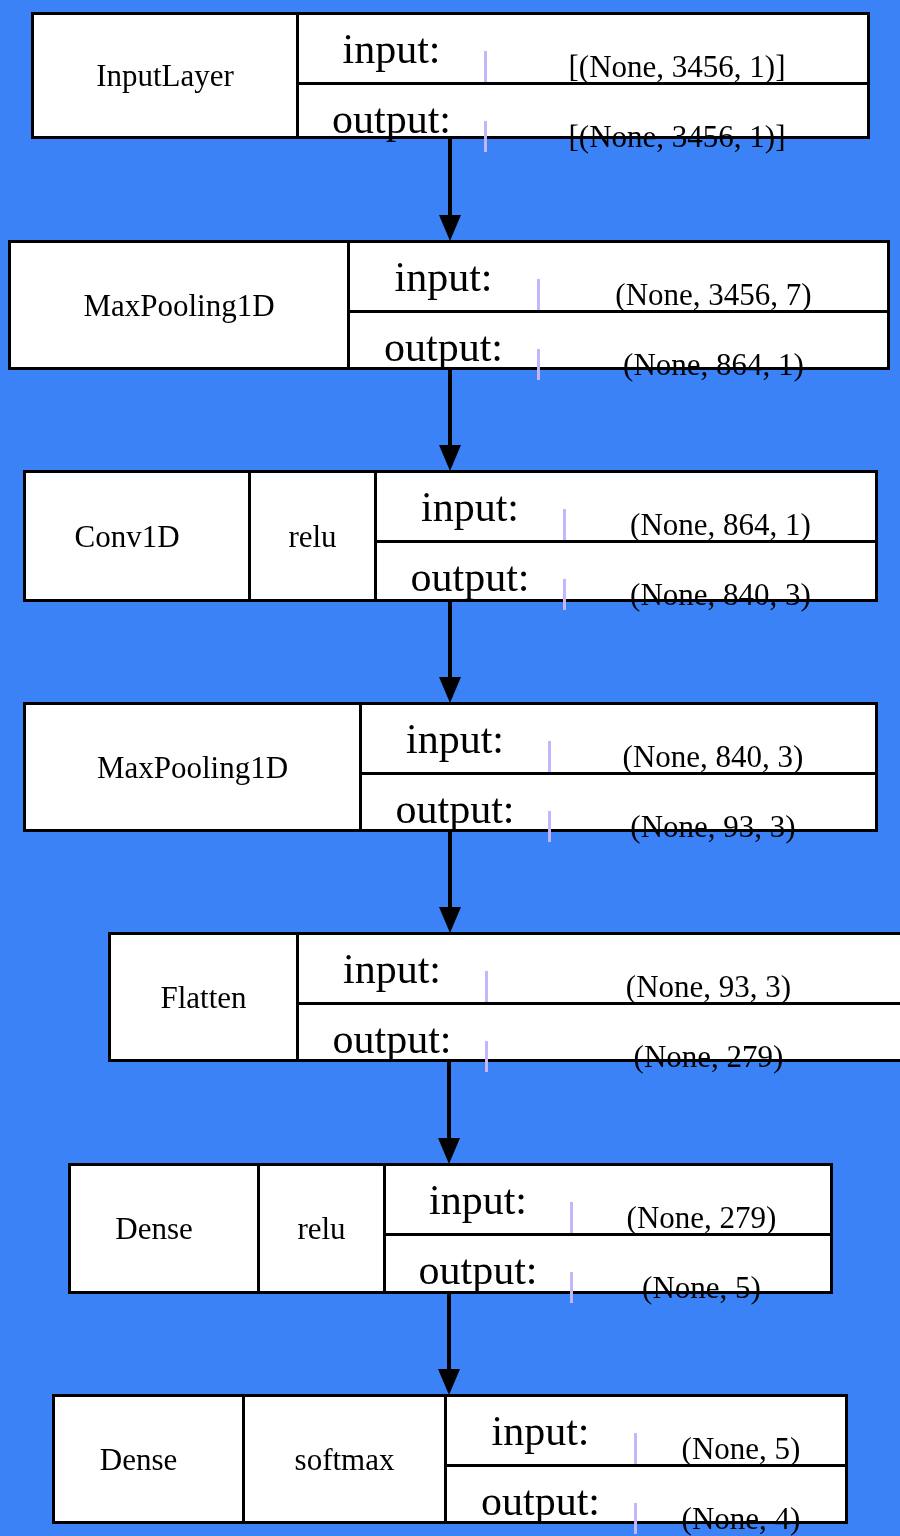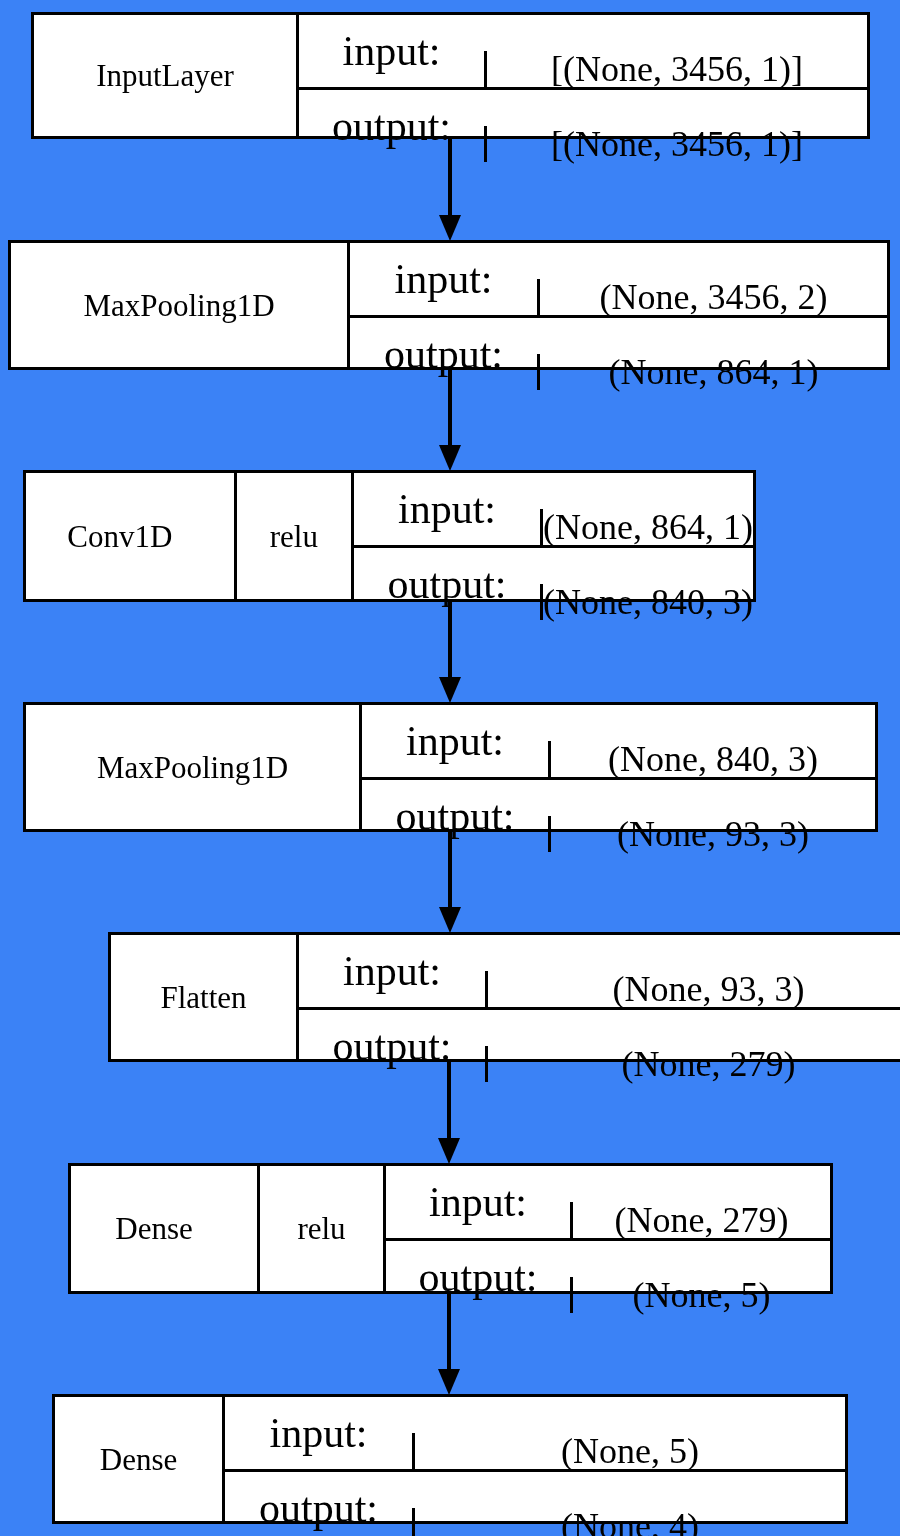--- a/index.html
+++ b/index.html
@@ -65,26 +65,26 @@
     display: flex;
     align-items: center;
     justify-content: center;
     font-size: 42px;
     line-height: 1;
     color: #000000;
     white-space: nowrap;
   }
   .io-value {
     box-sizing: border-box;
-    border-left: 3px solid #000000;
+    border-left: 3px solid #c4b5fd;
     display: flex;
     align-items: center;
     justify-content: center;
     flex: 1 1 auto;
-    font-size: 36px;
+    font-size: 31px;
     line-height: 1;
     color: #000000;
     white-space: nowrap;
     margin-top: 36px;
   }
 
   
   .arrow {
     position: absolute;
   }
@@ -116,37 +116,37 @@
       <line x1="13" y1="0" x2="13" y2="80" stroke="#000000" stroke-width="4"></line>
       <polygon points="2,76 24,76 13,102" fill="#000000"></polygon>
     </svg>
   </div>
 
   <div class="node" style="left:8px; top:240px; width:882px; height:130px;">
     <div class="cell-name" style="width:336px;">MaxPooling1D</div>
     <div class="io-block">
       <div class="io-row">
         <div class="io-label" style="width:187px;">input:</div>
-        <div class="io-value">(None, 3456, 2)</div>
+        <div class="io-value">(None, 3456, 7)</div>
       </div>
       <div class="io-row second">
         <div class="io-label" style="width:187px;">output:</div>
         <div class="io-value">(None, 864, 1)</div>
       </div>
     </div>
   </div>
 
   <div class="arrow" style="left:437px; top:370px; width:26px; height:102px;">
     <svg width="26" height="102" viewBox="0 0 26 102">
       <line x1="13" y1="0" x2="13" y2="79" stroke="#000000" stroke-width="4"></line>
       <polygon points="2,75 24,75 13,101" fill="#000000"></polygon>
     </svg>
   </div>
 
-  <div class="node" style="left:23px; top:470px; width:733px; height:132px;">
+  <div class="node" style="left:23px; top:470px; width:855px; height:132px;">
     <div class="cell-name" style="width:202px;">Conv1D</div>
     <div class="cell-act" style="width:126px;">relu</div>
     <div class="io-block">
       <div class="io-row">
         <div class="io-label" style="width:186px;">input:</div>
         <div class="io-value">(None, 864, 1)</div>
       </div>
       <div class="io-row second">
         <div class="io-label" style="width:186px;">output:</div>
         <div class="io-value">(None, 840, 3)</div>
@@ -220,20 +220,21 @@
 
   <div class="arrow" style="left:436px; top:1294px; width:26px; height:102px;">
     <svg width="26" height="102" viewBox="0 0 26 102">
       <line x1="13" y1="0" x2="13" y2="79" stroke="#000000" stroke-width="4"></line>
       <polygon points="2,75 24,75 13,101" fill="#000000"></polygon>
     </svg>
   </div>
 
   <div class="node" style="left:52px; top:1394px; width:796px; height:130px;">
     <div class="cell-name" style="width:167px;">Dense</div>
+    <div class="cell-act" style="width:202px;">softmax</div>
     <div class="io-block">
       <div class="io-row">
         <div class="io-label" style="width:187px;">input:</div>
         <div class="io-value">(None, 5)</div>
       </div>
       <div class="io-row second">
         <div class="io-label" style="width:187px;">output:</div>
         <div class="io-value">(None, 4)</div>
       </div>
     </div>

